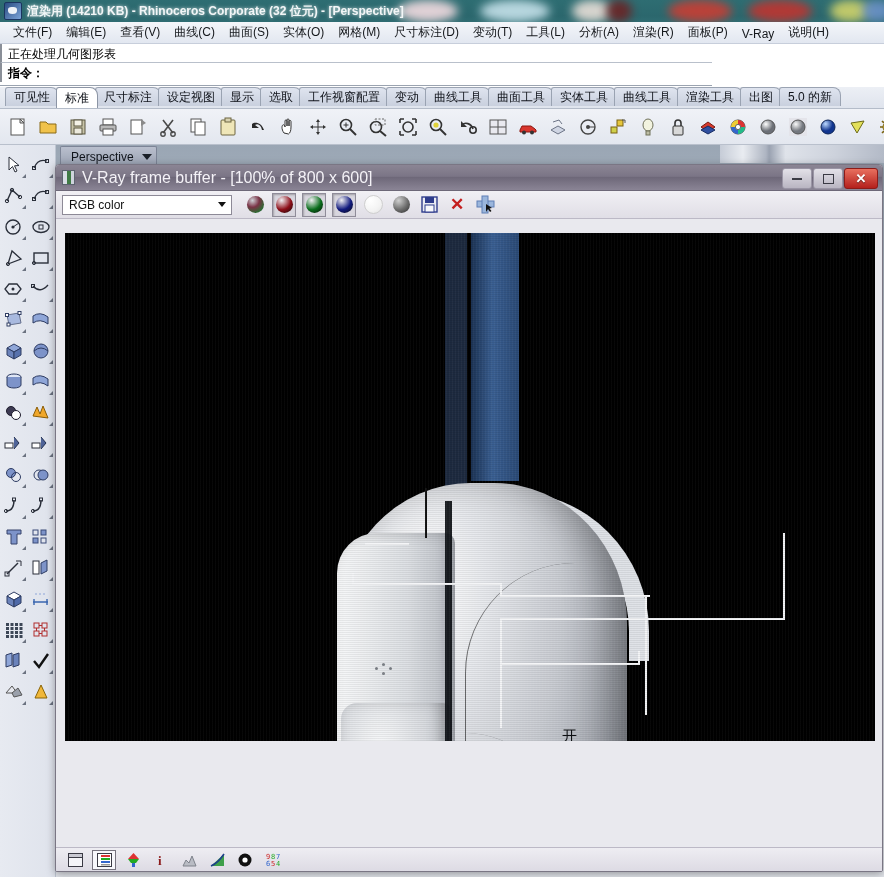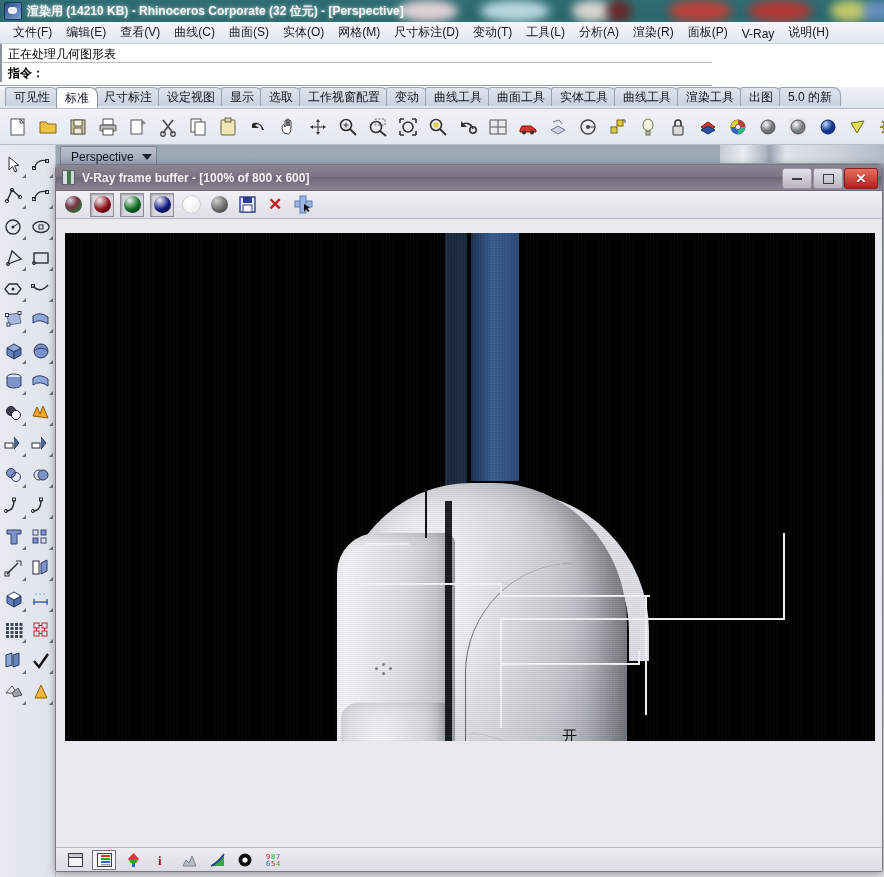--- a/index.html
+++ b/index.html
@@ -105,21 +105,21 @@
     background:#e9e9ee;border:1px solid #7a7684;border-radius:4px 4px 2px 2px;
     box-shadow:0 2px 8px rgba(0,0,0,.35);box-sizing:border-box;overflow:hidden;
   }
   .vfb-title{
     height:26px;background:linear-gradient(to bottom,#8b8594 0%,#7b7586 45%,#6e6879 50%,#8a8495 100%);
     display:flex;align-items:center;padding-left:6px;box-sizing:border-box;position:relative;
     border-bottom:1px solid #6d6878;
   }
   .vfb-ico{width:11px;height:13px;background:linear-gradient(to right,#d8dde5 0 35%,#3f7a45 35% 70%,#cfd4dd 70% 100%);
     border:1px solid #5d6470;margin-right:7px;}
-  .vfb-title-text{font-size:12px;color:#f4f2f7;white-space:nowrap;font-weight:bold;}
+  .vfb-title-text{font-size:16px;color:#f4f2f7;white-space:nowrap;}
   .wbtns{position:absolute;right:4px;top:3px;display:flex;}
   .wbtn{width:28px;height:19px;margin-left:1px;border:1px solid #9a95a5;border-radius:3px;
     background:linear-gradient(to bottom,#e3e1e8,#b9b5c2);display:flex;align-items:center;justify-content:center;}
   .wbtn.close{background:linear-gradient(to bottom,#e8705f,#b4201c);border-color:#8d1b18;width:32px;}
   .wbtn .g{width:10px;height:2px;background:#3a3a44;}
   .wbtn .sq{width:9px;height:8px;border:1.5px solid #3a3a44;}
   .wbtn .x{color:#fff;font-size:13px;font-weight:bold;line-height:1;text-shadow:0 1px 1px rgba(0,0,0,.5);}
 
   .vfb-toolbar{
     height:28px;background:linear-gradient(to bottom,#f1f0f4,#e0dee6);
@@ -794,20 +794,26 @@
         <div class="wbtn">
             <span class="sq"></span>
           </div>
         <div class="wbtn close">
             <span class="x">✕</span>
           </div>
       </div>
     </div>
 
     <div class="vfb-toolbar">
+      <div class="vsel">
+        <span>RGB color</span>
+        <span class="arrw">
+            <i></i>
+          </span>
+      </div>
       <div id="vchips" style="display:flex;align-items:center;">
           <div class="vchip">
             <span class="ball" style="background:radial-gradient(circle at 32% 26%,#cfd0d6,#7a3346 40%,#2d6b33 75%,#21305e);"></span>
           </div>
           <div class="vchip pressed">
             <span class="ball" style="background:radial-gradient(circle at 33% 25%,rgba(255,255,255,.65),#8d0e18 55%,#0a0a0a);"></span>
           </div>
           <div class="vchip pressed">
             <span class="ball" style="background:radial-gradient(circle at 33% 25%,rgba(255,255,255,.65),#0a6d1c 55%,#0a0a0a);"></span>
           </div>

